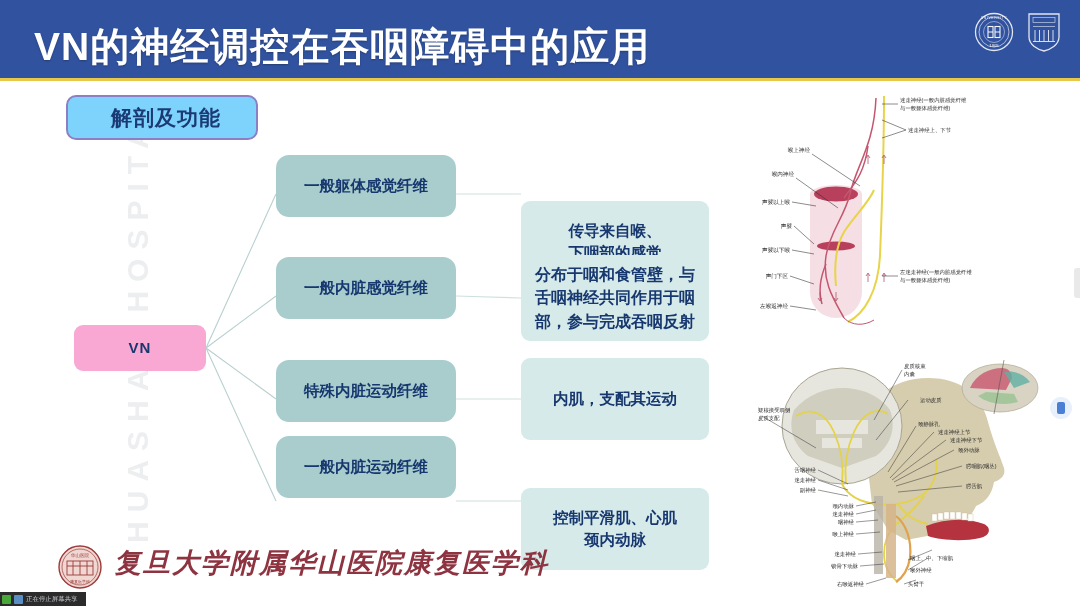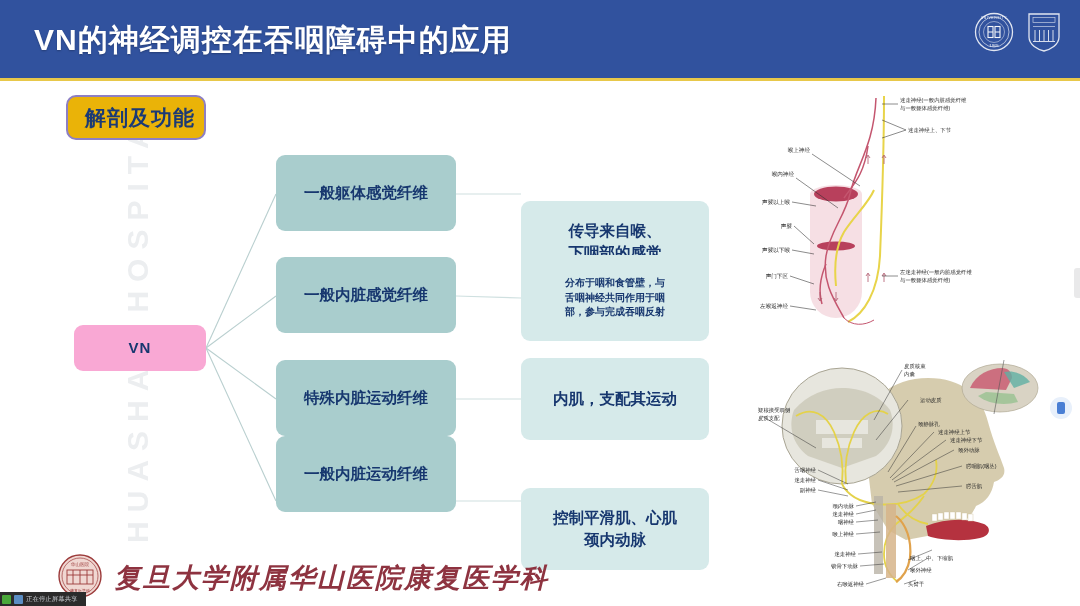--- a/index.html
+++ b/index.html
@@ -22,21 +22,21 @@
     width: 1080px; height: 78px;
     background: #31529e;
   }
   .header-underline {
     position: absolute; left: 0; top: 78px;
     width: 1080px; height: 3px;
     background: #e8c84a;
   }
   .header-title {
     position: absolute; left: 34px; top: 20px;
-    font-size: 30px; font-weight: bold;
+    font-size: 39px; font-weight: bold;
     color: #ffffff;
     letter-spacing: 1px;
     text-shadow: 0 1px 2px rgba(0,0,0,0.25);
     white-space: nowrap;
   }
   .logos {
     position: absolute; right: 18px; top: 11px;
     display: flex; align-items: center; gap: 12px;
   }
   .logo-seal, .logo-shield { opacity: .95; }
@@ -49,22 +49,22 @@
     font-size: 30px; font-weight: bold;
     letter-spacing: 9px;
     color: #eceef0;
     white-space: nowrap;
     user-select: none;
   }
 
   
   .section-chip {
     position: absolute; left: 66px; top: 95px;
-    width: 140px; height: 45px;
-    background: #eab308;
+    width: 192px; height: 45px;
+    background: #7dd3fc;
     border: 2px solid #8d7fc4;
     border-radius: 10px;
     display: flex; align-items: center; justify-content: center; padding-left: 8px;
   }
   .section-chip span {
     font-size: 21px; font-weight: bold; color: #1b3a75;
     letter-spacing: 1px;
   }
 
   
@@ -79,37 +79,38 @@
     font-weight: bold;
     line-height: 1.45;
   }
   .node-root {
     left: 74px; top: 325px; width: 132px; height: 46px;
     background: #f9a8d4;
     font-size: 15px;
     letter-spacing: 1px;
   }
   .node-mid {
-    left: 276px; width: 180px; height: 76px;
+    left: 276px; width: 180px; height: 62px;
     background: #a9cdcd;
     font-size: 15.5px;
+    border-radius: 13px;
   }
   .node-mid.m1 { top: 155px; }
   .node-mid.m2 { top: 257px; }
   .node-mid.m3 { top: 360px; }
   .node-mid.m4 { top: 436px; }
 
   .node-desc {
     left: 521px; width: 188px; height: 82px;
     background: #d6eaea;
     font-size: 15.5px;
     padding: 0 10px;
   }
   .node-desc.d1 { top: 153px; margin-top: 48px; }
-  .node-desc.d2 { top: 255px; height: 86px; font-size: 10px; }
+  .node-desc.d2 { top: 255px; height: 86px; font-size: 16px; }
   .node-desc.d3 { top: 358px; }
   .node-desc.d4 { top: 460px; margin-top: 28px; }
   .node-desc .line { display: block; }
 
   
   .fig { position: absolute; background: #ffffff; }
   .fig-larynx { left: 756px; top: 86px; width: 324px; height: 258px; }
   .fig-head   { left: 756px; top: 344px; width: 324px; height: 245px; }
   .fig svg { display: block; }
 
@@ -123,22 +124,22 @@
     width: 8px; height: 12px; border-radius: 2px;
     background: #4a7fd4; display: block;
   }
   .edge-tab {
     position: absolute; right: 0; top: 268px;
     width: 6px; height: 30px; background: #e9e9ea; border-radius: 3px 0 0 3px;
   }
 
   
   .footer {
-    position: absolute; left: 58px; bottom: 4px;
-    display: flex; align-items: center; gap: 12px;
+    position: absolute; left: 58px; bottom: 13px;
+    display: flex; align-items: flex-start; gap: 12px;
   }
   .footer-seal { flex: none; }
   .footer-text {
     font-family: "Liberation Serif", "DejaVu Serif", serif;
     font-size: 27px;
     font-weight: bold;
     color: #8e3340;
     letter-spacing: 2px;
     font-style: italic;
     white-space: nowrap;

